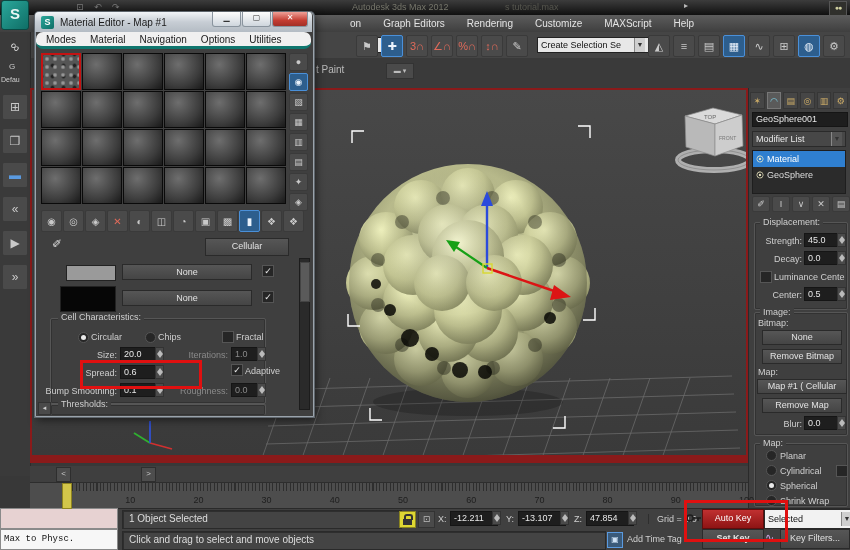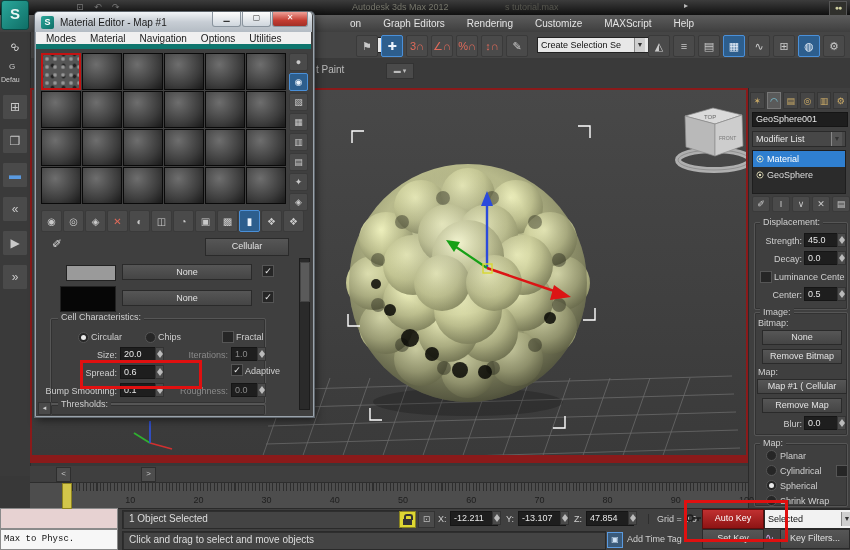--- a/index.html
+++ b/index.html
@@ -94,22 +94,22 @@
          box-shadow:0 0 0 1px #5f666d,2px 3px 8px rgba(0,0,0,.55);border-radius:4px 4px 0 0;z-index:10;}
   #me-title{left:35px;top:12px;width:277px;height:20px;border-radius:4px 4px 0 0;
             background:linear-gradient(#f2f5f8,#c7cdd4 50%,#b4bcc4);display:flex;align-items:center;z-index:11;}
   #me-ico{width:13px;height:13px;margin-left:6px;background:linear-gradient(135deg,#2aa79b,#0f6e66);
           border-radius:2px;color:#fff;font-size:9px;font-weight:bold;text-align:center;line-height:13px;}
   #me-title-text{margin-left:6px;color:#1a1a1a;font-size:10px;}
   #me-btns{position:absolute;right:4px;top:0;display:flex;}
   .wbtn{width:27px;height:14px;background:linear-gradient(#fdfdfd,#cfd6dd);border:1px solid #8a949e;
         border-top:none;border-radius:0 0 3px 3px;color:#333;font-size:8px;text-align:center;line-height:12px;margin-left:1px;}
   .wbtn.close{width:34px;background:linear-gradient(#f0a198,#c43d32 60%,#a32f26);color:#fff;}
-  #me-menu{left:36px;top:32px;width:275px;height:17px;background:#f0f0f0;border-bottom:5px solid #0f766e;
-           display:flex;gap:14px;align-items:center;padding-left:10px;box-sizing:border-box;z-index:11;}
+  #me-menu{left:36px;top:32px;width:275px;height:17px;background:#f0f0f0;border-bottom:3px solid #0f766e;
+           display:flex;gap:14px;align-items:center;padding-left:10px;box-sizing:border-box;z-index:11;border-radius:7px;}
   .me-menu-item{color:#1a1a1a;font-size:10px;}
   #me-slot-grid{left:41px;top:53px;width:245px;height:151px;display:grid;
                 grid-template-columns:repeat(6,40px);grid-template-rows:repeat(4,37px);gap:1px;z-index:11;}
   .slot{background:radial-gradient(circle at 35% 30%,#6e6e6e,#3c3c3c 62%,#1d1d1d 95%);
         border:1px solid #0a0a0a;box-sizing:border-box;}
   .slot.tex{background-color:#555;
         background-image:radial-gradient(circle,#969696 1px,transparent 2.6px),
                          radial-gradient(circle,#222 1px,transparent 2.6px);
         background-size:8px 8px,11px 11px;background-position:0 0,4px 5px;}
   .slot.sel{border:2px solid #c41212;}
@@ -160,21 +160,21 @@
   #lock-ico .shackle{position:absolute;left:4px;top:2px;width:5px;height:4px;border:2px solid #333;border-bottom:none;border-radius:3px 3px 0 0;}
   #lock-ico .bodyp{position:absolute;left:3px;top:7px;width:9px;height:6px;background:#333;}
   #absoff-ico{left:418px;top:511px;width:15px;height:15px;background:#4a4a4a;border:1px solid #333;
               color:#bbb;font-size:9px;text-align:center;line-height:14px;}
   .coordlabel{color:#cfcfcf;font-size:9px;}
   #grid-label{color:#cfcfcf;font-size:9px;}
   #key-ico{left:686px;top:513px;width:16px;height:11px;}
   #autokey{left:702px;top:509px;width:60px;height:18px;background:linear-gradient(#c03030,#8e1414);
            border:1px solid #5f0d0d;color:#fff;font-size:9px;text-align:center;line-height:17px;}
   #setkey{left:702px;top:529px;width:60px;height:18px;background:linear-gradient(#565656,#454545);
-          border:1px solid #2a2a2a;color:#e0e0e0;font-size:9px;text-align:center;line-height:17px;}
+          border:1px solid #2a2a2a;color:#e0e0e0;font-size:9px;text-align:center;line-height:17px;font-weight:bold;}
   #selcombo{left:764px;top:509px;width:84px;height:18px;background:#f2f2f2;color:#111;border:1px solid #2a2a2a;}
   #keyfilters{left:780px;top:529px;width:68px;height:18px;background:linear-gradient(#565656,#454545);
               border:1px solid #2a2a2a;color:#e0e0e0;font-size:9px;text-align:center;line-height:17px;}
   #squiggle{left:765px;top:531px;color:#c8a2e0;font-size:11px;}
   #timetag-ico{left:607px;top:532px;width:14px;height:14px;background:#3a5a7a;border:1px solid #5a9ae0;
                color:#cfe2f5;font-size:8px;text-align:center;line-height:13px;}
   #timetag-label{left:627px;top:534px;color:#cfcfcf;font-size:9px;}
 </style>
 </head>
 <body>

